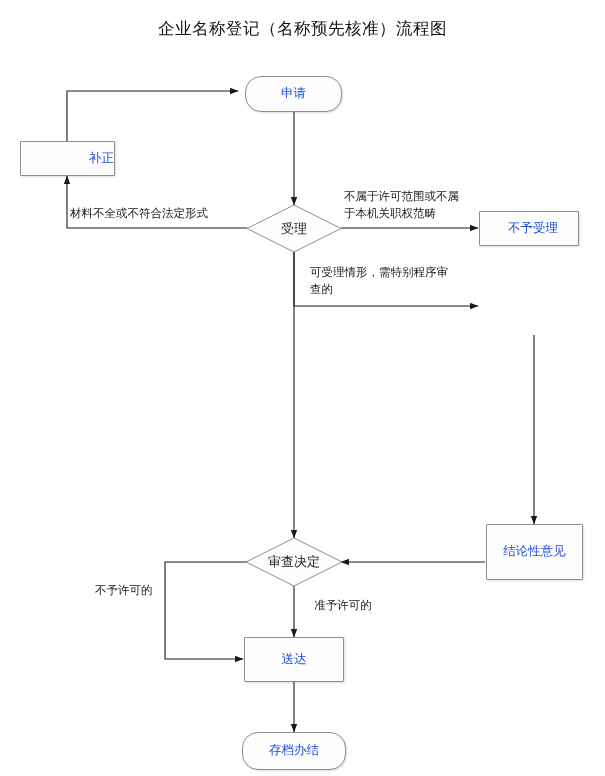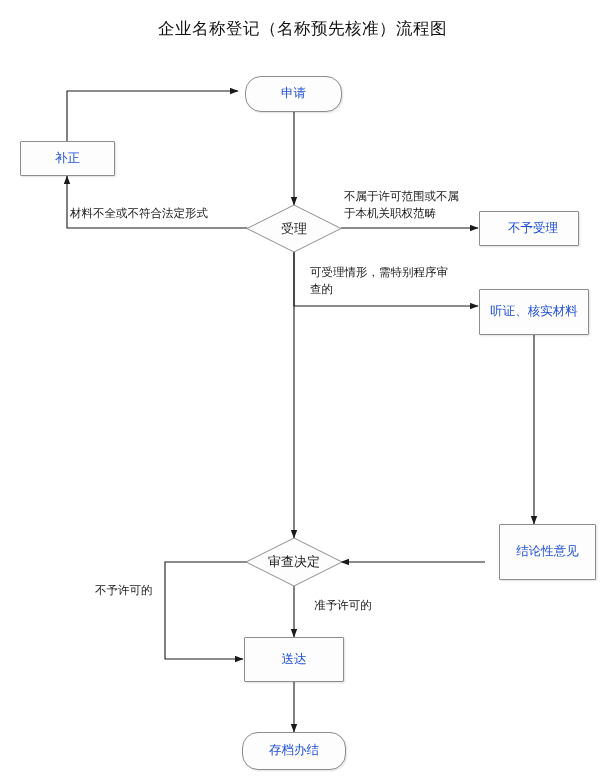--- a/index.html
+++ b/index.html
@@ -121,40 +121,37 @@
       <path d="M247,562 L165,562 L165,659 L243,659" marker-end="url(#arrow)"></path>
 
       <path d="M294,682 L294,732" marker-end="url(#arrow)"></path>
     </g>
   </svg>
 
   <div class="node stadium" style="left:245px; top:76px; width:97px; height:36px;">
     <span>申请</span>
   </div>
 
-  <div class="node rect" style="left:20px; top:141px; width:95px; height:35px;">
+  <div class="node rect" style="left:20px; top:141px; width:95px; height:35px;justify-content:flex-end;">
     <span>补正</span>
   </div>
 
   <div class="diamond-wrap" style="left:246px; top:204px; width:96px; height:49px;">
     <svg width="96" height="49" viewBox="0 0 96 49">
       <polygon points="48,1 95,24.5 48,48 1,24.5" fill="#fdfdfd" stroke="#8d8d8d" stroke-width="1"></polygon>
     </svg>
     <div class="diamond-label">受理</div>
   </div>
 
   <div class="node rect" style="left:479px; top:211px; width:100px; height:35px;padding-left:8px;">
     <span>不予受理</span>
   </div>
 
-  <div class="node rect" style="left:479px; top:289px; width:110px; height:46px;">
-    <span>听证、核实材料</span>
-  </div>
 
-  <div class="node rect" style="left:486px; top:524px; width:97px; height:56px;margin-left:13px;">
+  <div class="node rect" style="left:486px; top:524px; width:97px; height:56px;">
     <span>结论性意见</span>
   </div>
 
   <div class="diamond-wrap" style="left:245px; top:537px; width:98px; height:50px;">
     <svg width="98" height="50" viewBox="0 0 98 50">
       <polygon points="49,1 97,25 49,49 1,25" fill="#fdfdfd" stroke="#8d8d8d" stroke-width="1"></polygon>
     </svg>
     <div class="diamond-label">审查决定</div>
   </div>
 

